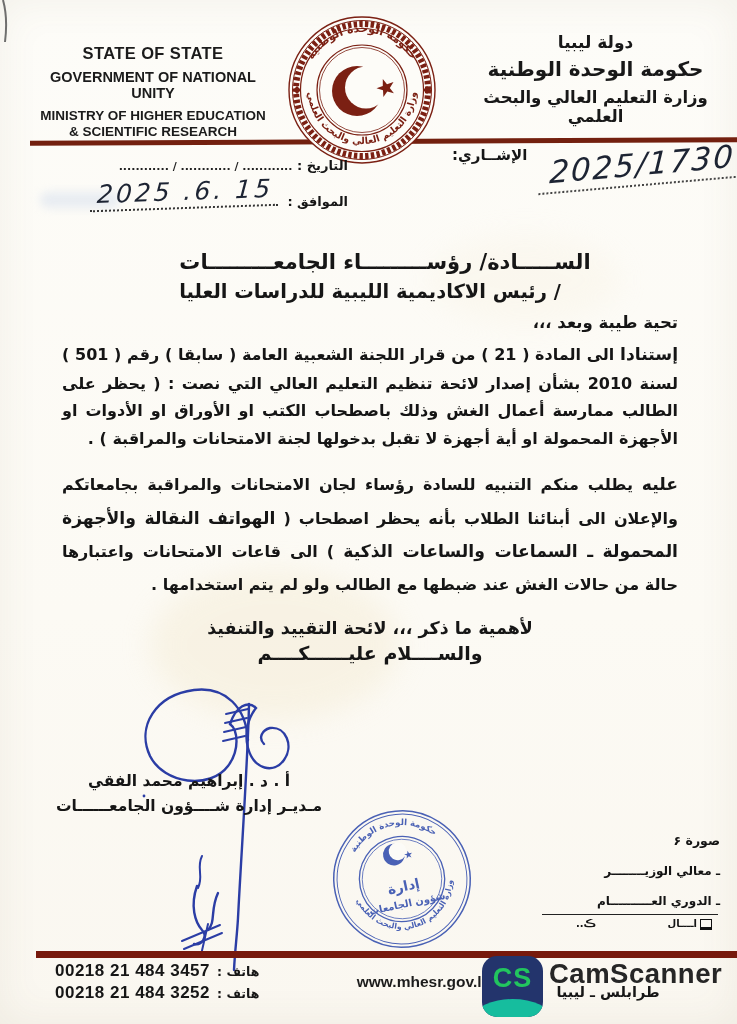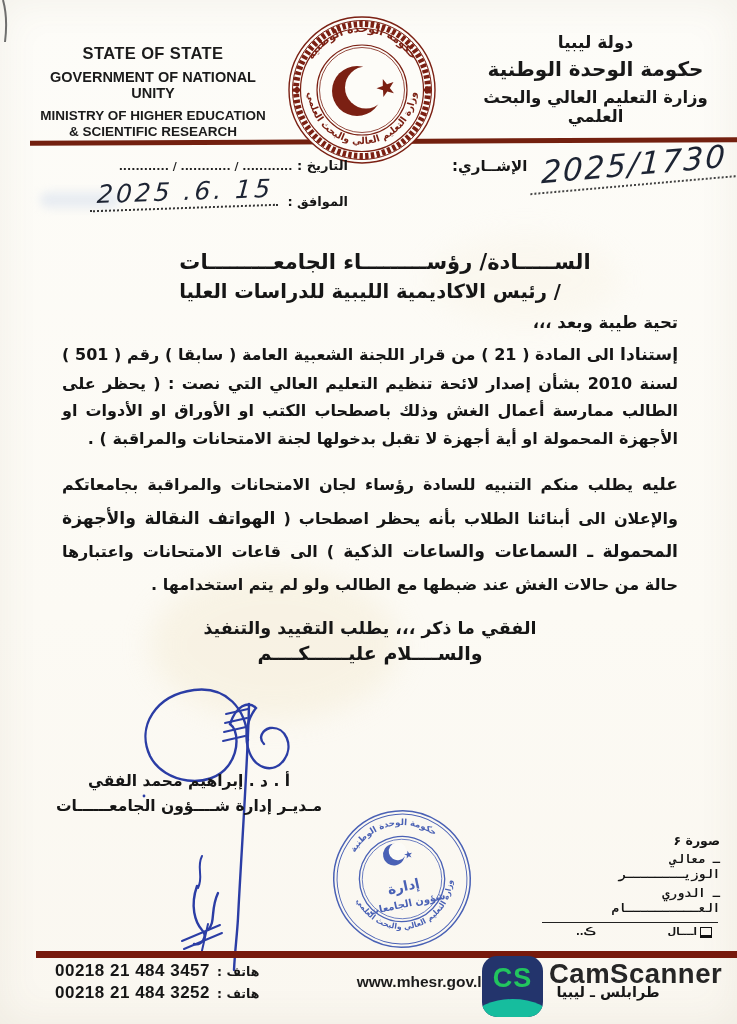--- a/index.html
+++ b/index.html
@@ -32,21 +32,21 @@
   .seal{left:287px;top:15px;width:150px;height:150px;}
 
   
   .dateblock{left:58px;top:158px;width:290px;}
   .daterow{font-size:13px;font-weight:bold;white-space:nowrap;}
   .dots{font-size:11px;letter-spacing:1px;color:#222;}
   .corr{margin-top:4px;display:flex;flex-direction:row;align-items:flex-end;gap:8px;}
   .hand{font-family:"DejaVu Sans",sans-serif;font-style:italic;color:#1d2433;}
   .hand-date{font-size:25px;letter-spacing:3px;transform:rotate(-2deg) skewX(-6deg);
              border-bottom:2px dotted #333;padding:0 6px 1px 6px;}
-  .refblock{left:452px;top:146px;width:282px;display:flex;flex-direction:row-reverse;align-items:center;gap:4px;}
+  .refblock{left:452px;top:146px;width:282px;display:flex;flex-direction:row-reverse;gap:12px;}
   .reflabel{font-size:15px;font-weight:bold;white-space:nowrap;}
   .hand-ref{font-size:31px;letter-spacing:2px;transform:rotate(-5deg) skewX(-8deg);
             border-bottom:2px dotted #444;padding:0 10px 2px 10px;}
 
   
   .body{left:62px;top:250px;width:616px;text-align:justify;}
   .to1{font-size:21px;font-weight:bold;text-align:center;padding-left:30px;}
   .to2{font-size:19.5px;font-weight:bold;text-align:center;margin-top:6px;}
   .greet{font-size:16.5px;font-weight:bold;margin-top:10px;text-align:right;}
   .p{font-size:16px;line-height:1.72;margin-top:8px;font-weight:bold;color:#151515;}
@@ -60,21 +60,21 @@
   .sigsvg{left:98px;top:678px;width:250px;height:300px;}
   .signame{left:55px;top:772px;width:268px;text-align:center;font-size:15.5px;font-weight:bold;}
   .sigtitle{left:50px;top:797px;width:278px;text-align:center;font-size:15.5px;font-weight:bold;}
 
   
   .stamp{left:331px;top:808px;width:142px;height:142px;transform:rotate(-12deg);opacity:.92;}
 
   
   .copies{left:538px;top:833px;width:182px;font-weight:bold;color:#141414;}
   .cop-label{font-size:12.5px;text-align:right;padding-left:42px;direction:ltr;}
-  .cop-item{font-size:12px;text-align:right;padding-left:28px;margin-top:4px;font-family:Liberation Mono, monospace;}
+  .cop-item{font-size:12px;text-align:right;padding-left:28px;margin-top:16px;}
   .cop-line{border-top:1.6px solid #222;margin:6px 2px 0 4px;}
   .cop-notes{display:flex;justify-content:space-between;align-items:center;margin-top:3px;padding:0 8px 0 38px;font-size:10px;}
   .monitor{display:inline-block;width:10px;height:7px;border:1.6px solid #111;border-bottom:3px solid #111;vertical-align:middle;margin-left:3px;}
 
   
   .fbar{left:36px;top:951px;width:701px;height:6.5px;background:#77190c;}
   .phones{left:55px;top:961px;width:248px;}
   .phone-row{display:flex;flex-direction:row-reverse;align-items:baseline;gap:7px;justify-content:flex-start;height:22px;}
   .phone-label{font-size:12.5px;font-weight:bold;}
   .phone-num{font-family:"Liberation Sans",sans-serif;font-weight:bold;font-size:17px;letter-spacing:.5px;direction:ltr;}
@@ -156,21 +156,21 @@
     <span class="reflabel">الإشــاري:</span>
     <span class="hand hand-ref ltrnum">2025/1730</span>
   </div>
 
   <div class="abs body rtl">
     <div class="to1">الســـــادة/ رؤســـــــــاء الجامعـــــــــات</div>
     <div class="to2">/ رئيس الاكاديمية الليبية للدراسات العليا</div>
     <div class="greet">تحية طيبة وبعد ،،،</div>
     <div class="p"><span class="emph">إستنادا</span><span> الى المادة ( 21 ) من قرار اللجنة الشعبية العامة ( سابقا ) رقم ( 501 ) لسنة 2010 بشأن إصدار لائحة تنظيم التعليم العالي التي نصت : ( يحظر على الطالب ممارسة أعمال الغش وذلك باصطحاب الكتب او الأوراق او الأدوات او الأجهزة المحمولة او أية أجهزة لا تقبل بدخولها لجنة الامتحانات والمراقبة ) .</span></div>
     <div class="p p3"><span class="emph">عليه</span><span> يطلب منكم التنبيه للسادة رؤساء لجان الامتحانات والمراقبة بجامعاتكم والإعلان الى أبنائنا الطلاب بأنه يحظر اصطحاب ( </span><span class="emph">الهواتف النقالة والأجهزة المحمولة ـ السماعات والساعات الذكية</span><span> ) الى قاعات الامتحانات واعتبارها حالة من حالات الغش عند ضبطها مع الطالب ولو لم يتم استخدامها .</span></div>
-    <div class="close1">الفقي ما ذكر ،،، يطلب التقييد والتنفيذ</div>
+    <div class="close1">لأهمية ما ذكر ،،، لائحة التقييد والتنفيذ</div>
     <div class="close2">والســــلام عليــــــكــــم</div>
   </div>
 
   <svg class="abs sigsvg" viewBox="0 0 250 300">
     <g fill="none" stroke="#2b3da5" stroke-width="2.4" stroke-linecap="round">
       <path d="M150,62 C148,30 128,8 96,12 C58,17 38,48 52,78 C66,106 112,112 130,88 C142,72 140,52 132,46"></path>
       <path d="M132,46 C138,28 150,22 158,30 C150,40 146,55 150,70 C156,92 176,96 186,82 C196,68 188,48 172,50 C164,52 160,60 166,66"></path>
       <path d="M128,36 l22,-5 M127,45 l22,-5 M126,54 l22,-5 M125,63 l22,-5" stroke-width="2"></path>
       <path d="M151,26 C150,80 143,180 140,240 C139,258 137,272 136,292"></path>
       <path d="M104,178 C98,190 106,198 100,210" stroke-width="2"></path>

